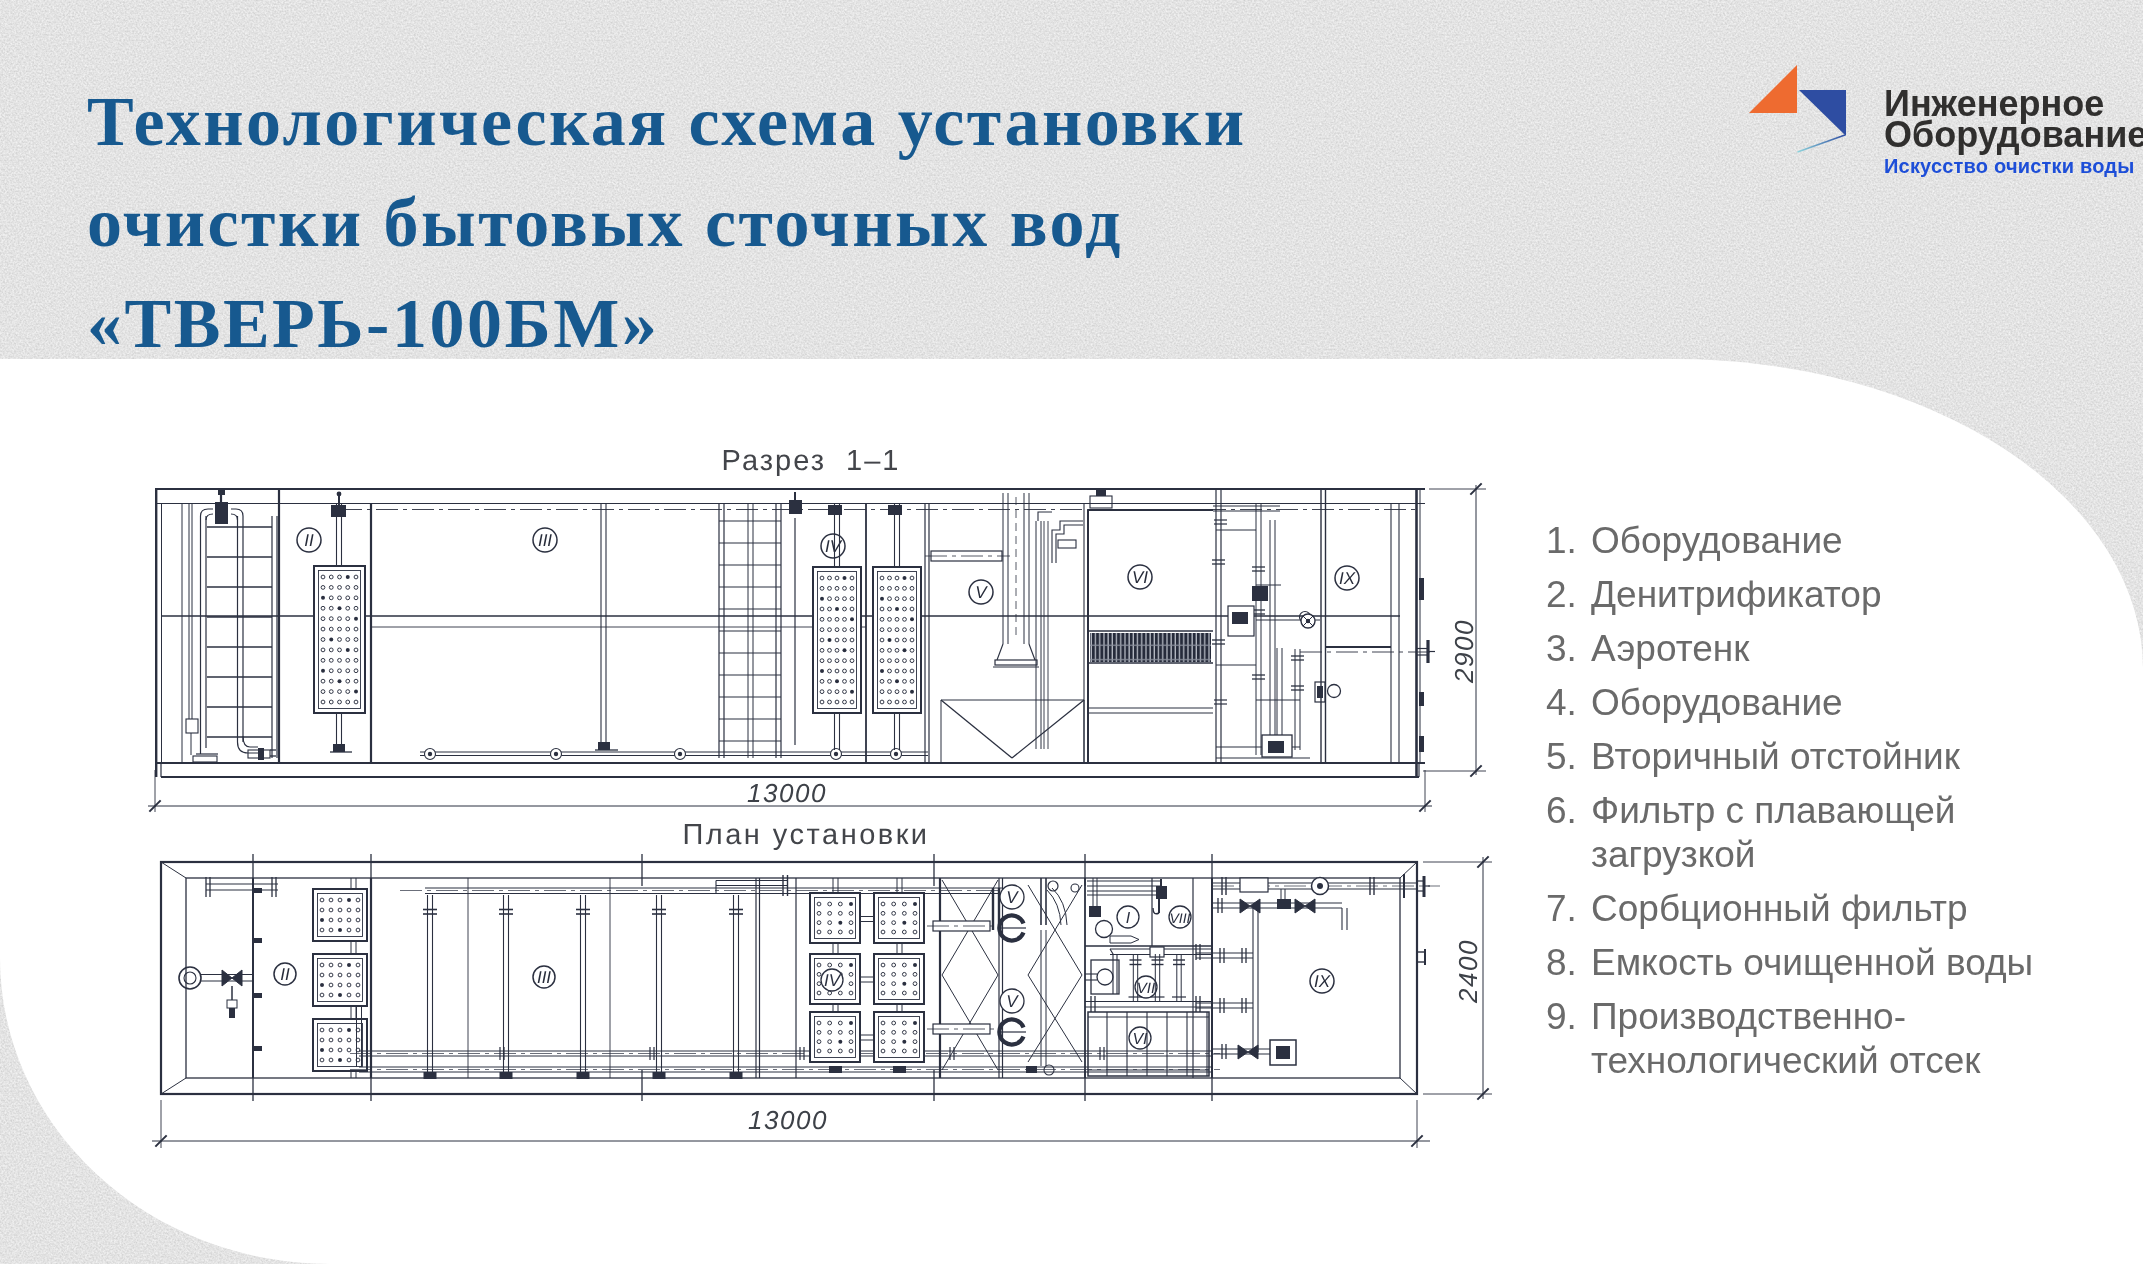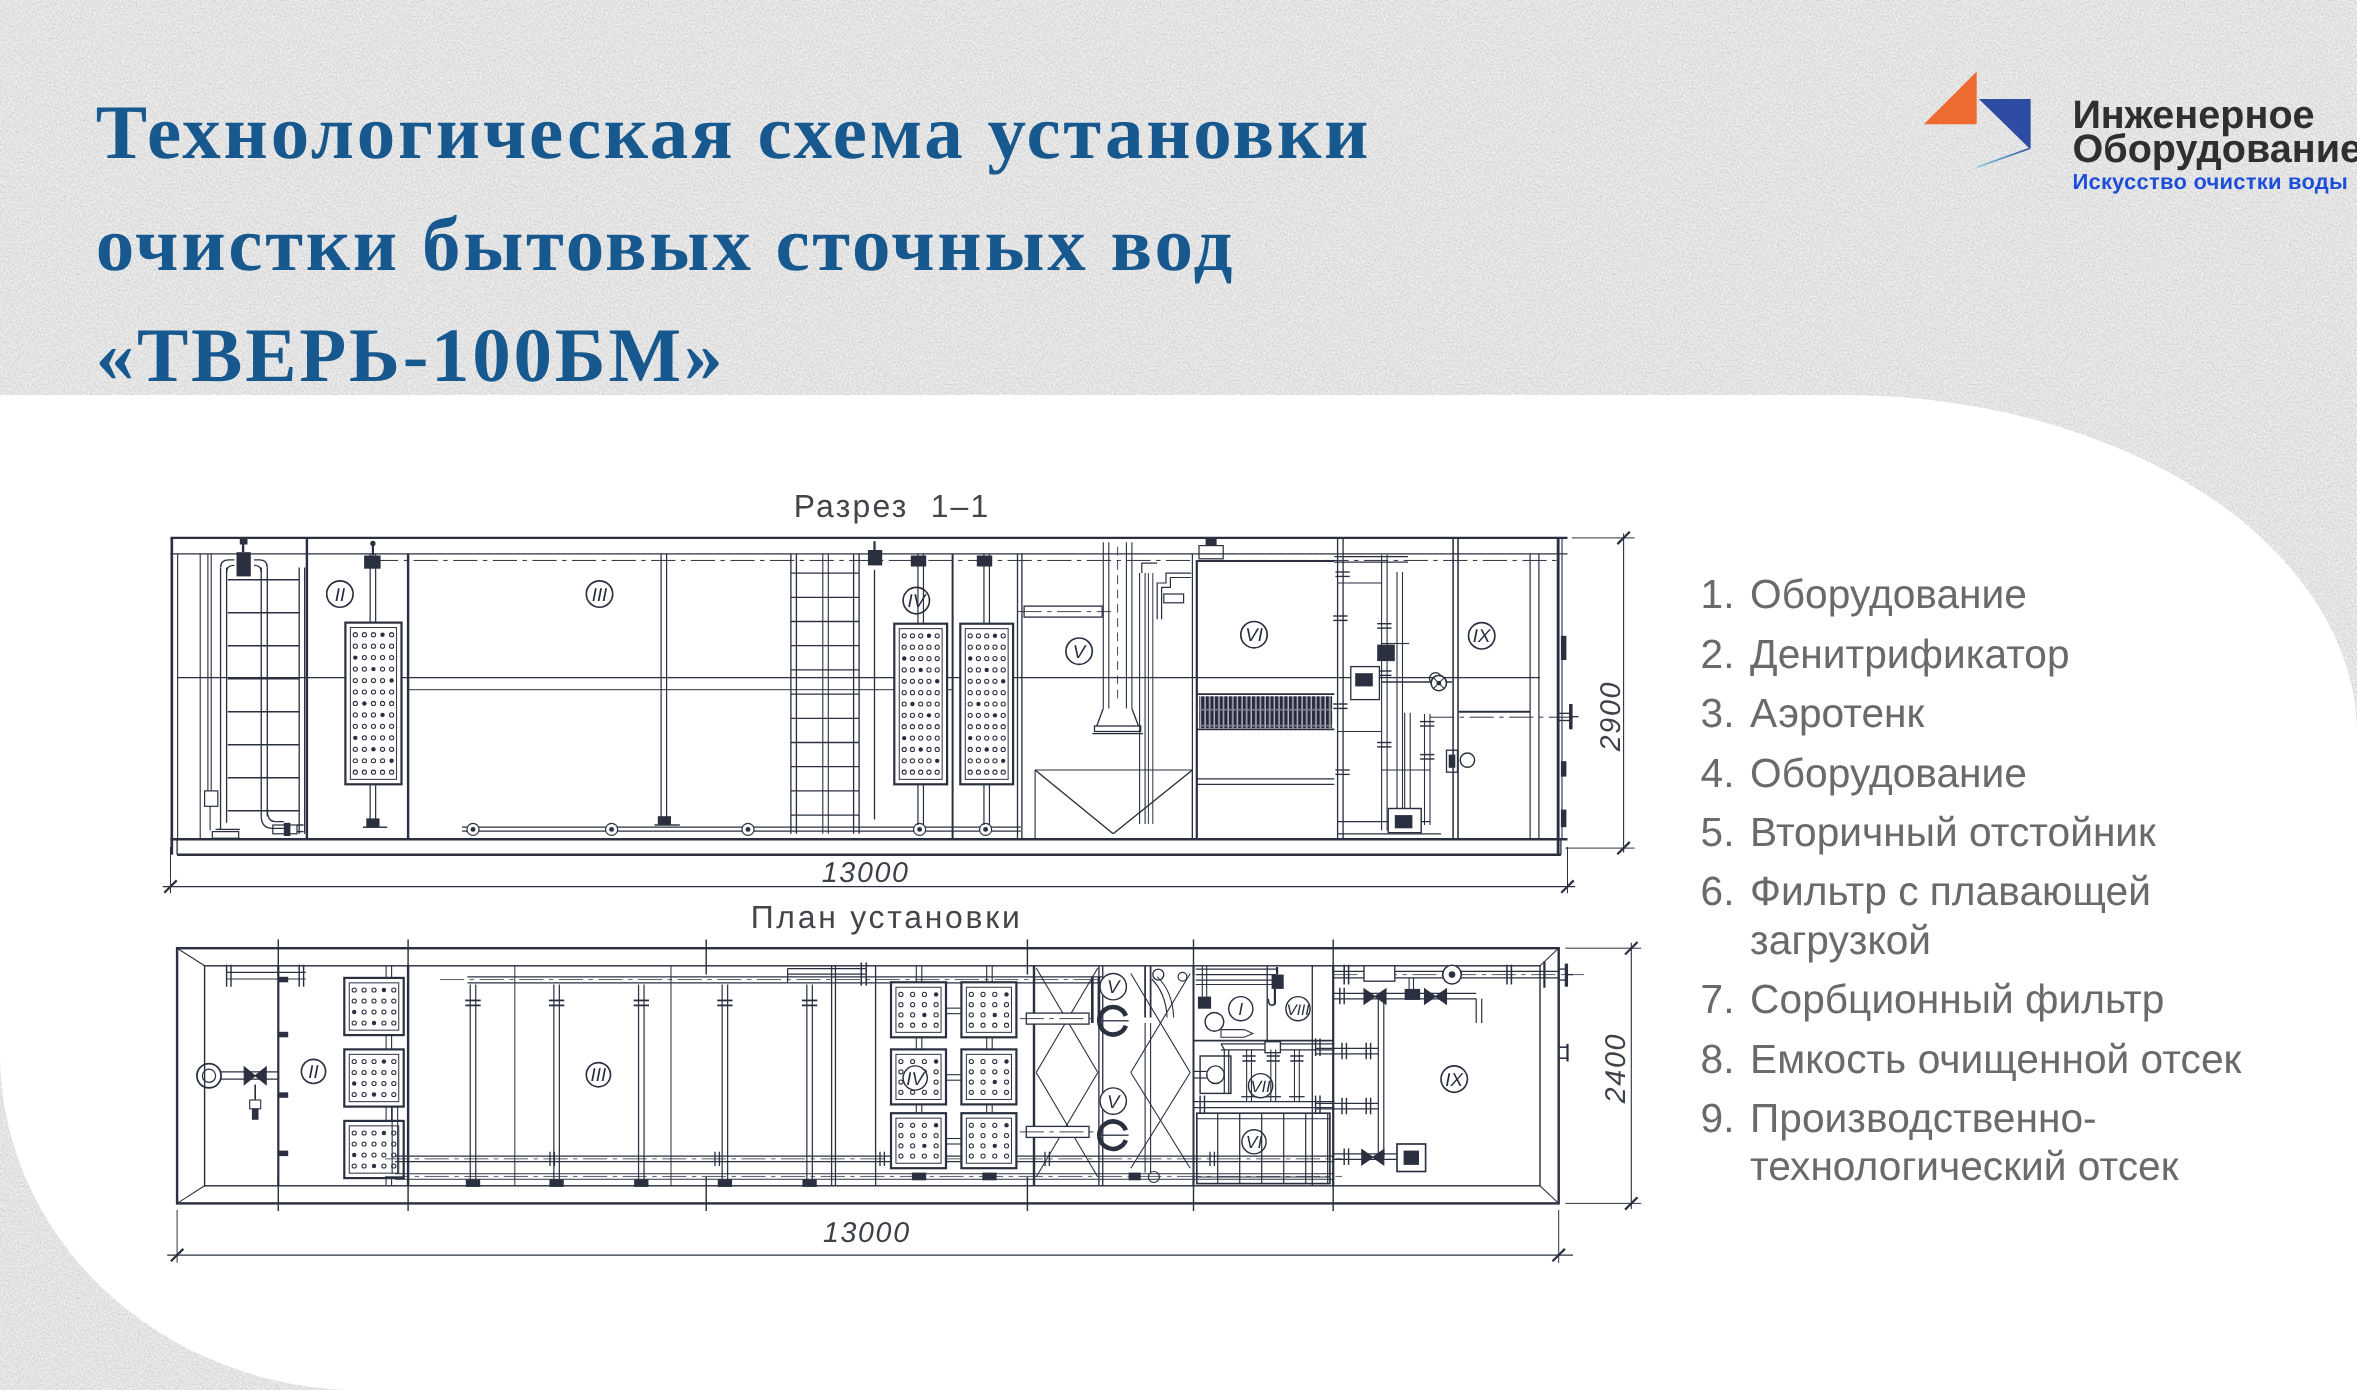--- a/index.html
+++ b/index.html
@@ -86,21 +86,21 @@
   <div class="li">
       <span class="n">6.</span>
       <span class="t">Фильтр с плавающей загрузкой</span>
     </div>
   <div class="li">
       <span class="n">7.</span>
       <span class="t">Сорбционный фильтр</span>
     </div>
   <div class="li">
       <span class="n">8.</span>
-      <span class="t">Емкость очищенной отсек</span>
+      <span class="t">Емкость очищенной воды</span>
     </div>
   <div class="li">
       <span class="n">9.</span>
       <span class="t">Производственно-технологический отсек</span>
     </div>
 </div>
 
 <svg width="2143" height="1264" viewBox="0 0 2143 1264" fill="none" text-rendering="geometricPrecision">
   <defs>
     <pattern id="hatch" width="4.2" height="14.5" patternUnits="userSpaceOnUse">

